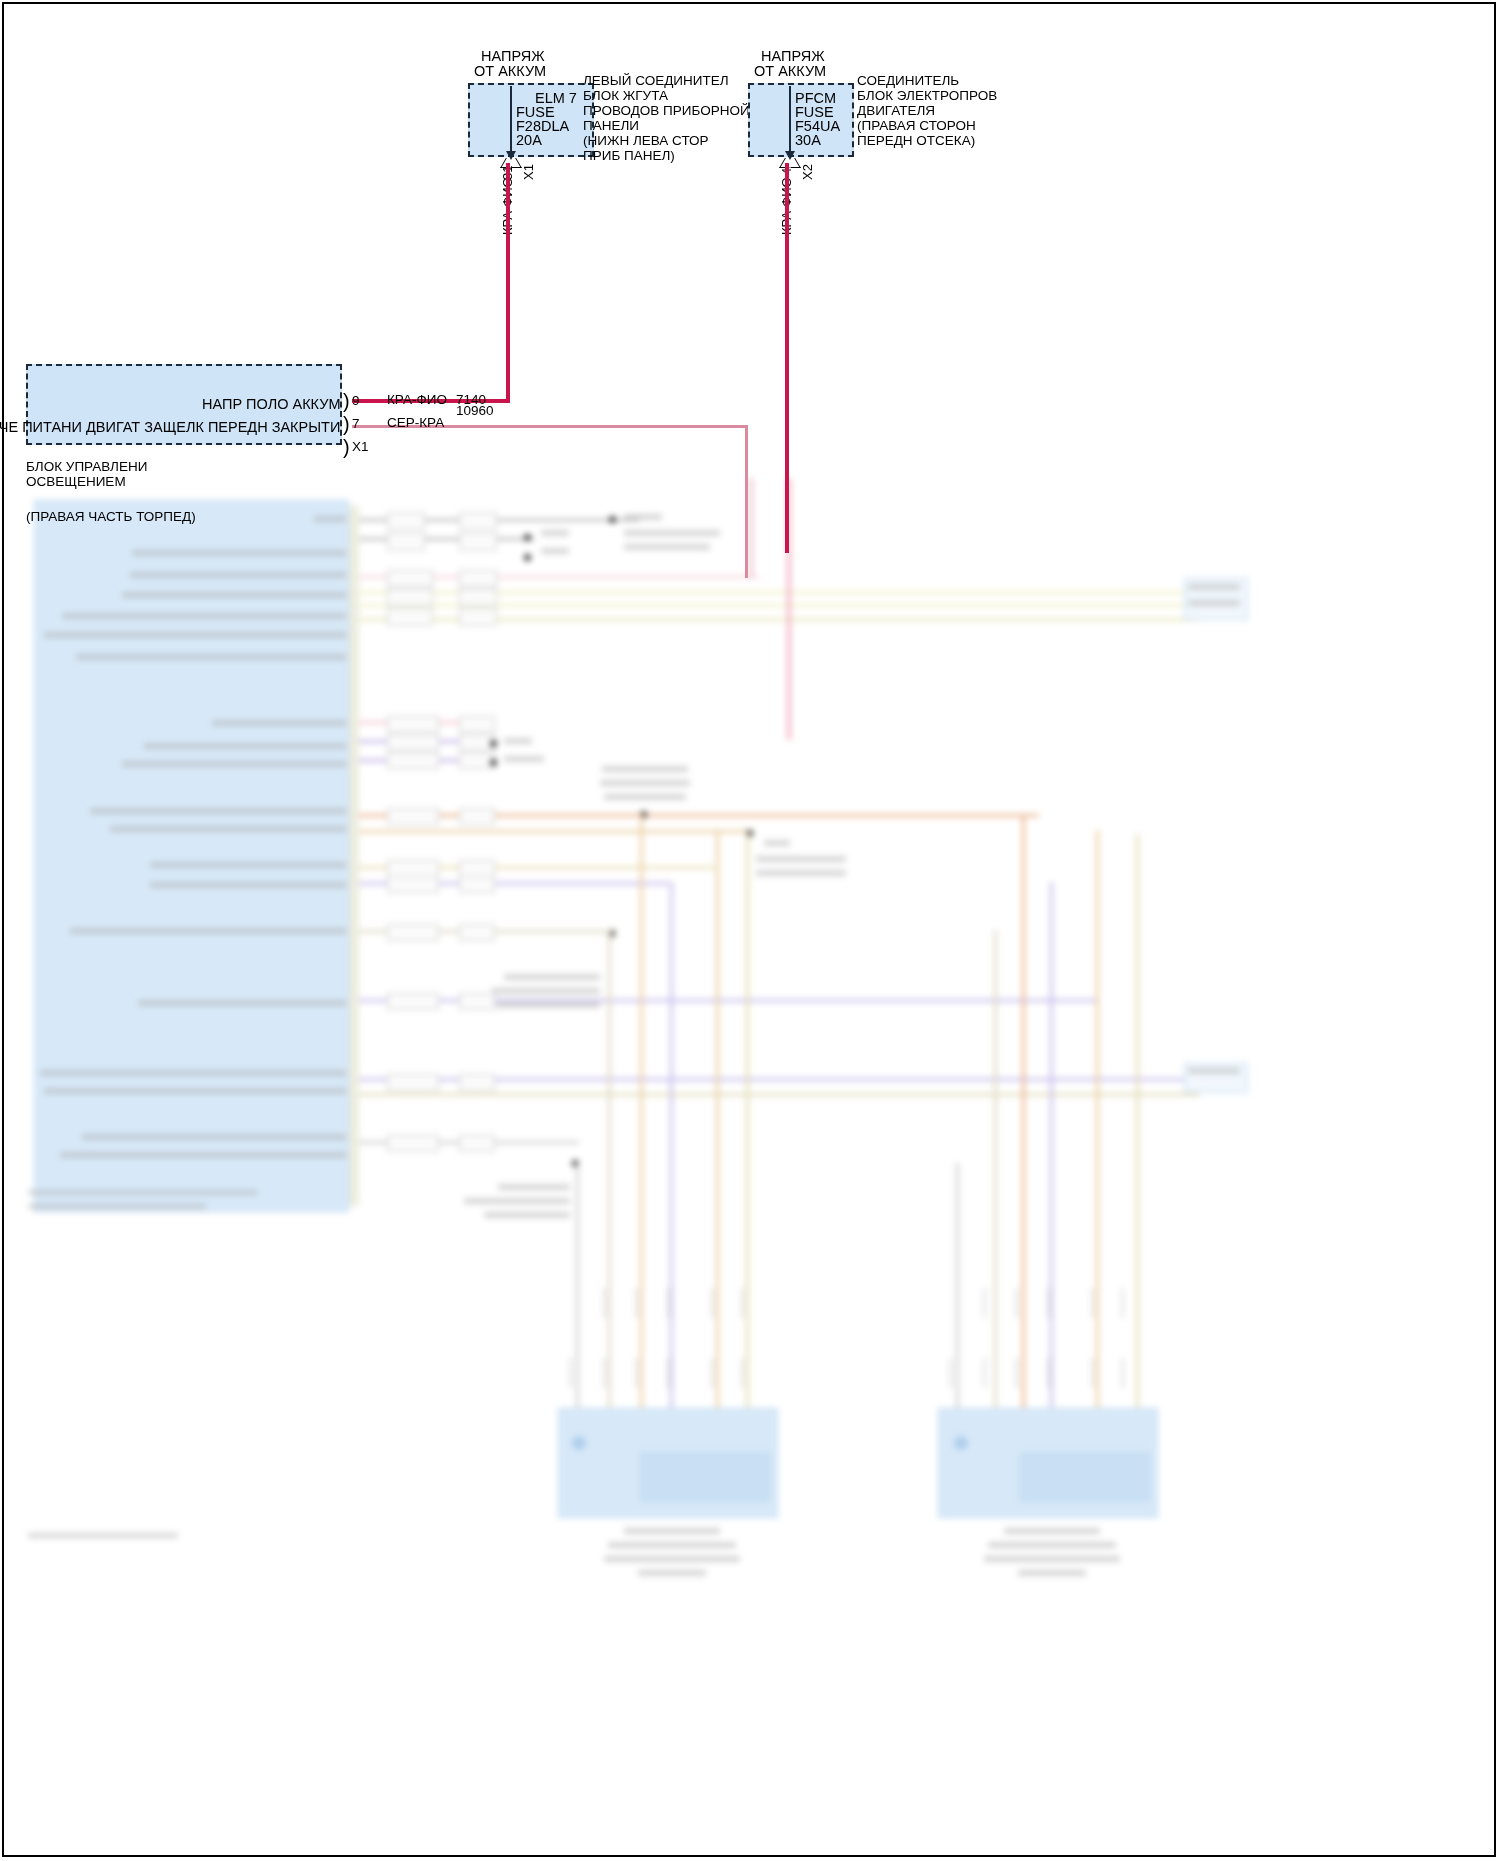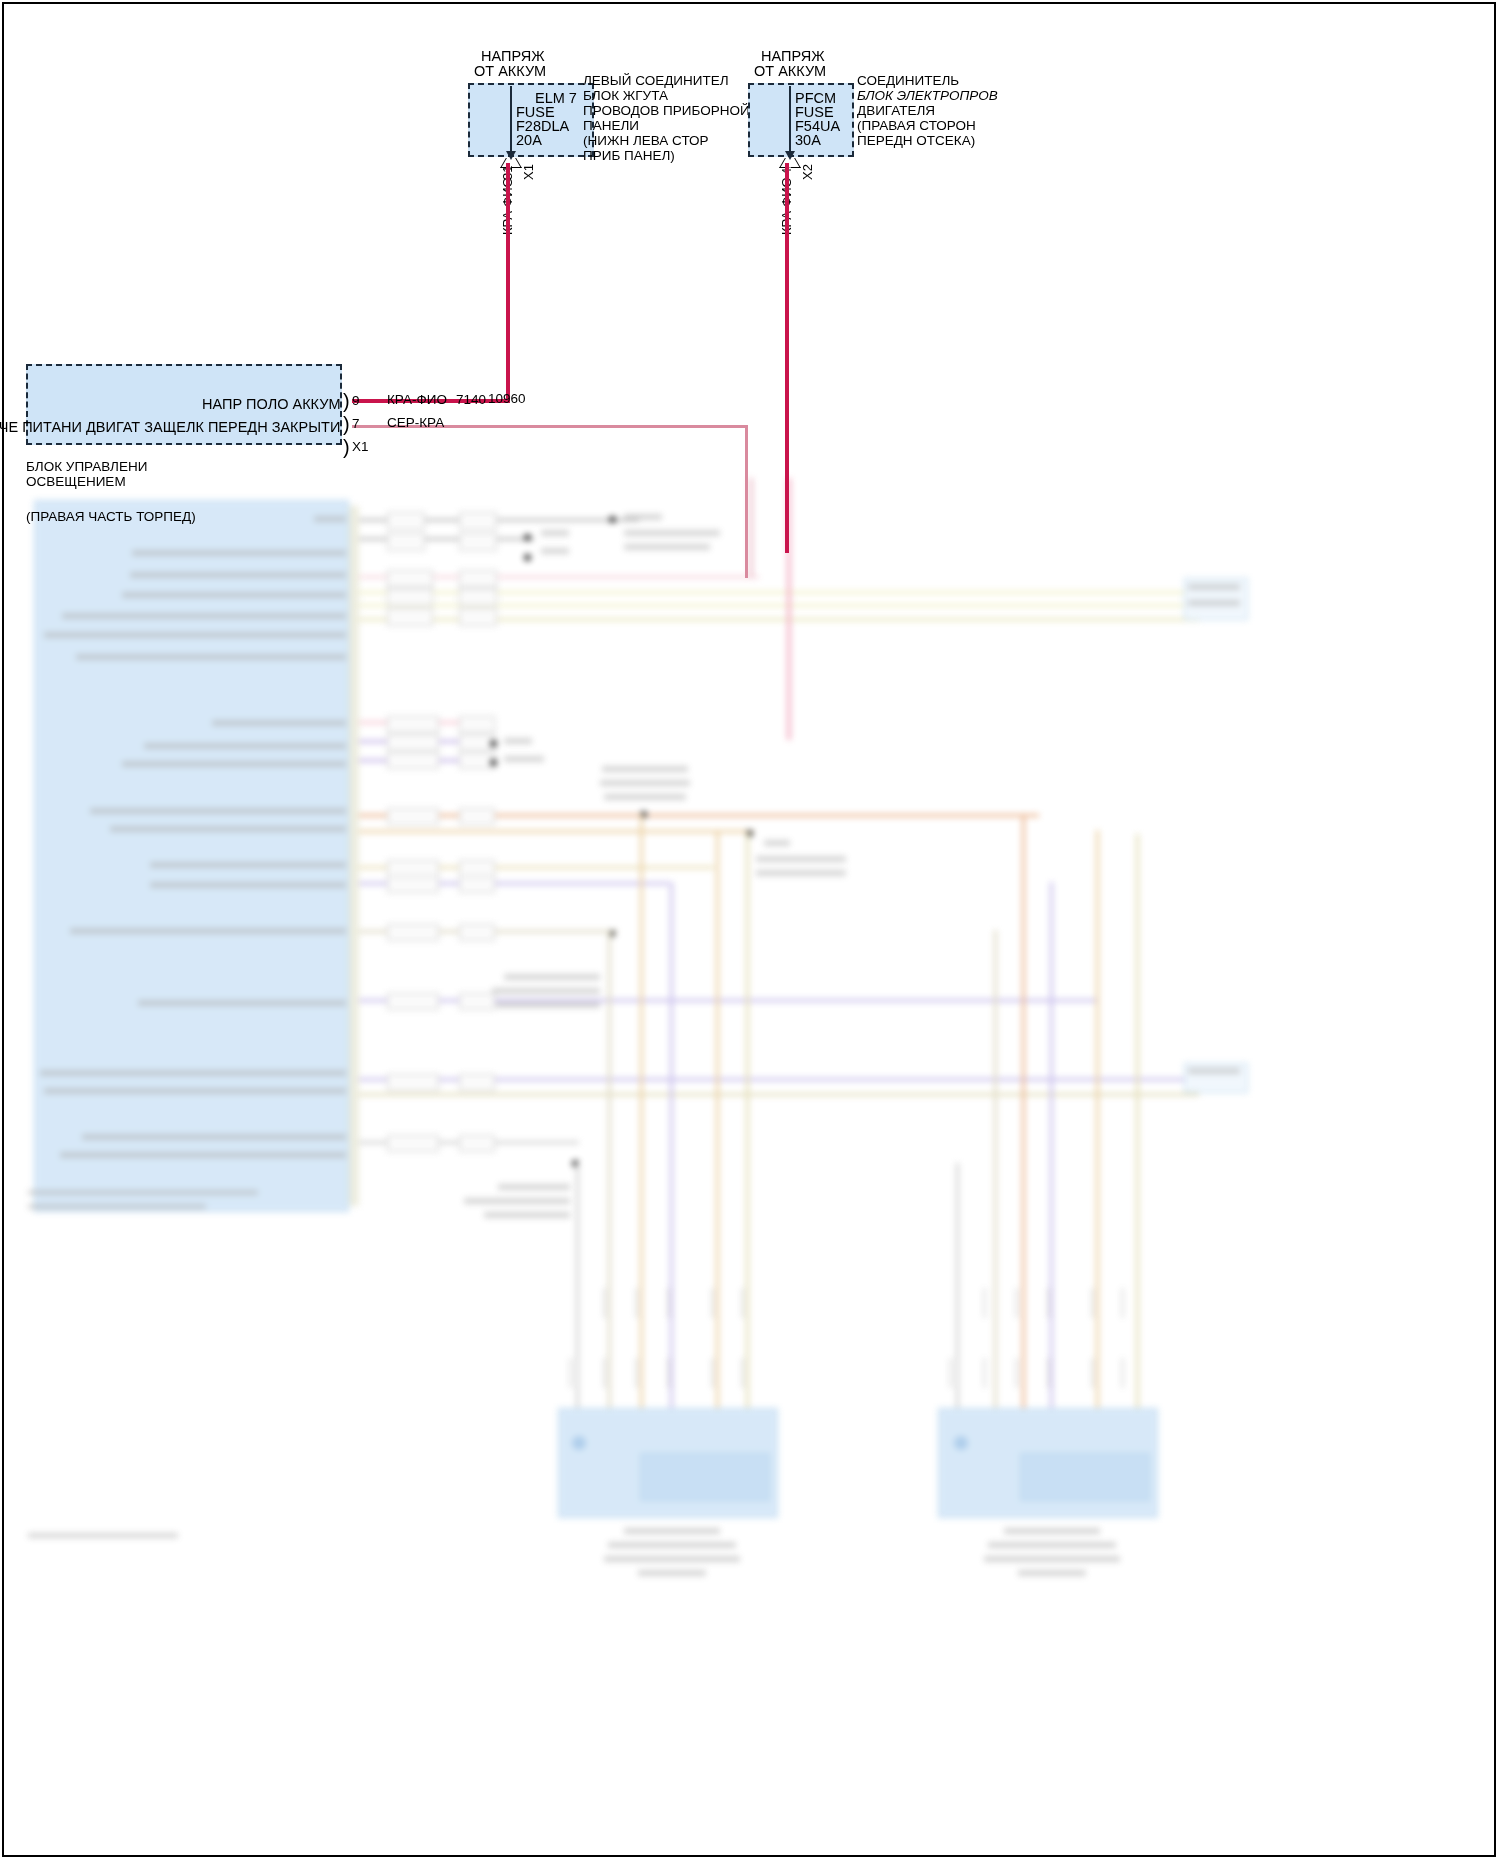--- a/index.html
+++ b/index.html
@@ -264,21 +264,21 @@
   <div class="txt t14" style="left:795px;top:104px;">FUSE</div>
   <div class="txt t14" style="left:795px;top:118px;">F54UA</div>
   <div class="txt t14" style="left:795px;top:132px;">30A</div>
 
   <div class="chev" style="left:782px;top:158px;"></div>
   <div class="vtxt" style="left:779px;top:175px;">4</div>
   <div class="vtxt" style="left:800px;top:180px;">X2</div>
   <div class="vtxt" style="left:779px;top:235px;">КРА-ФИО</div>
 
   <div class="txt t13" style="left:857px;top:73px;">СОЕДИНИТЕЛЬ</div>
-  <div class="txt t13" style="left:857px;top:88px;font-style:italic;">БЛОК ЭЛЕКТРОПРОВ</div>
+  <div class="txt t13" style="left:857px;top:88px;">БЛОК ЭЛЕКТРОПРОВ</div>
   <div class="txt t13" style="left:857px;top:103px;">ДВИГАТЕЛЯ</div>
   <div class="txt t13" style="left:857px;top:118px;">(ПРАВАЯ СТОРОН</div>
   <div class="txt t13" style="left:857px;top:133px;">ПЕРЕДН ОТСЕКА)</div>
 
   <div class="wire" style="left:506px;top:163px;width:4px;height:240px;"></div>
   <div class="wire" style="left:352px;top:399px;width:158px;height:4px;"></div>
 
   <div class="wire" style="left:785px;top:163px;width:4px;height:390px;"></div>
 
   <div class="wire-pink" style="left:352px;top:425px;width:396px;height:3px;"></div>
@@ -293,20 +293,20 @@
   <div class="pinb" style="left:343px;top:414px;">)</div>
   <div class="pinb" style="left:343px;top:437px;">)</div>
 
   <div class="txt t13" style="left:352px;top:393px;">9</div>
   <div class="txt t13" style="left:352px;top:416px;">7</div>
   <div class="txt t13" style="left:352px;top:439px;">X1</div>
 
   <div class="txt t13" style="left:387px;top:392px;">КРА-ФИО</div>
   <div class="txt t13" style="left:456px;top:392px;">7140</div>
   <div class="txt t13" style="left:387px;top:415px;">СЕР-КРА</div>
-  <div class="txt t13" style="left:456px;top:391px;margin-left:32px;">10960</div>
+  <div class="txt t13" style="left:456px;top:403px;">10960</div>
 
   <div class="txt t13" style="left:26px;top:459px;">БЛОК УПРАВЛЕНИ</div>
   <div class="txt t13" style="left:26px;top:474px;">ОСВЕЩЕНИЕМ</div>
   <div class="txt t13" style="left:26px;top:509px;">(ПРАВАЯ ЧАСТЬ ТОРПЕД)</div>
 
   <div class="frame"></div>
 </div>
 
 </body></html>

